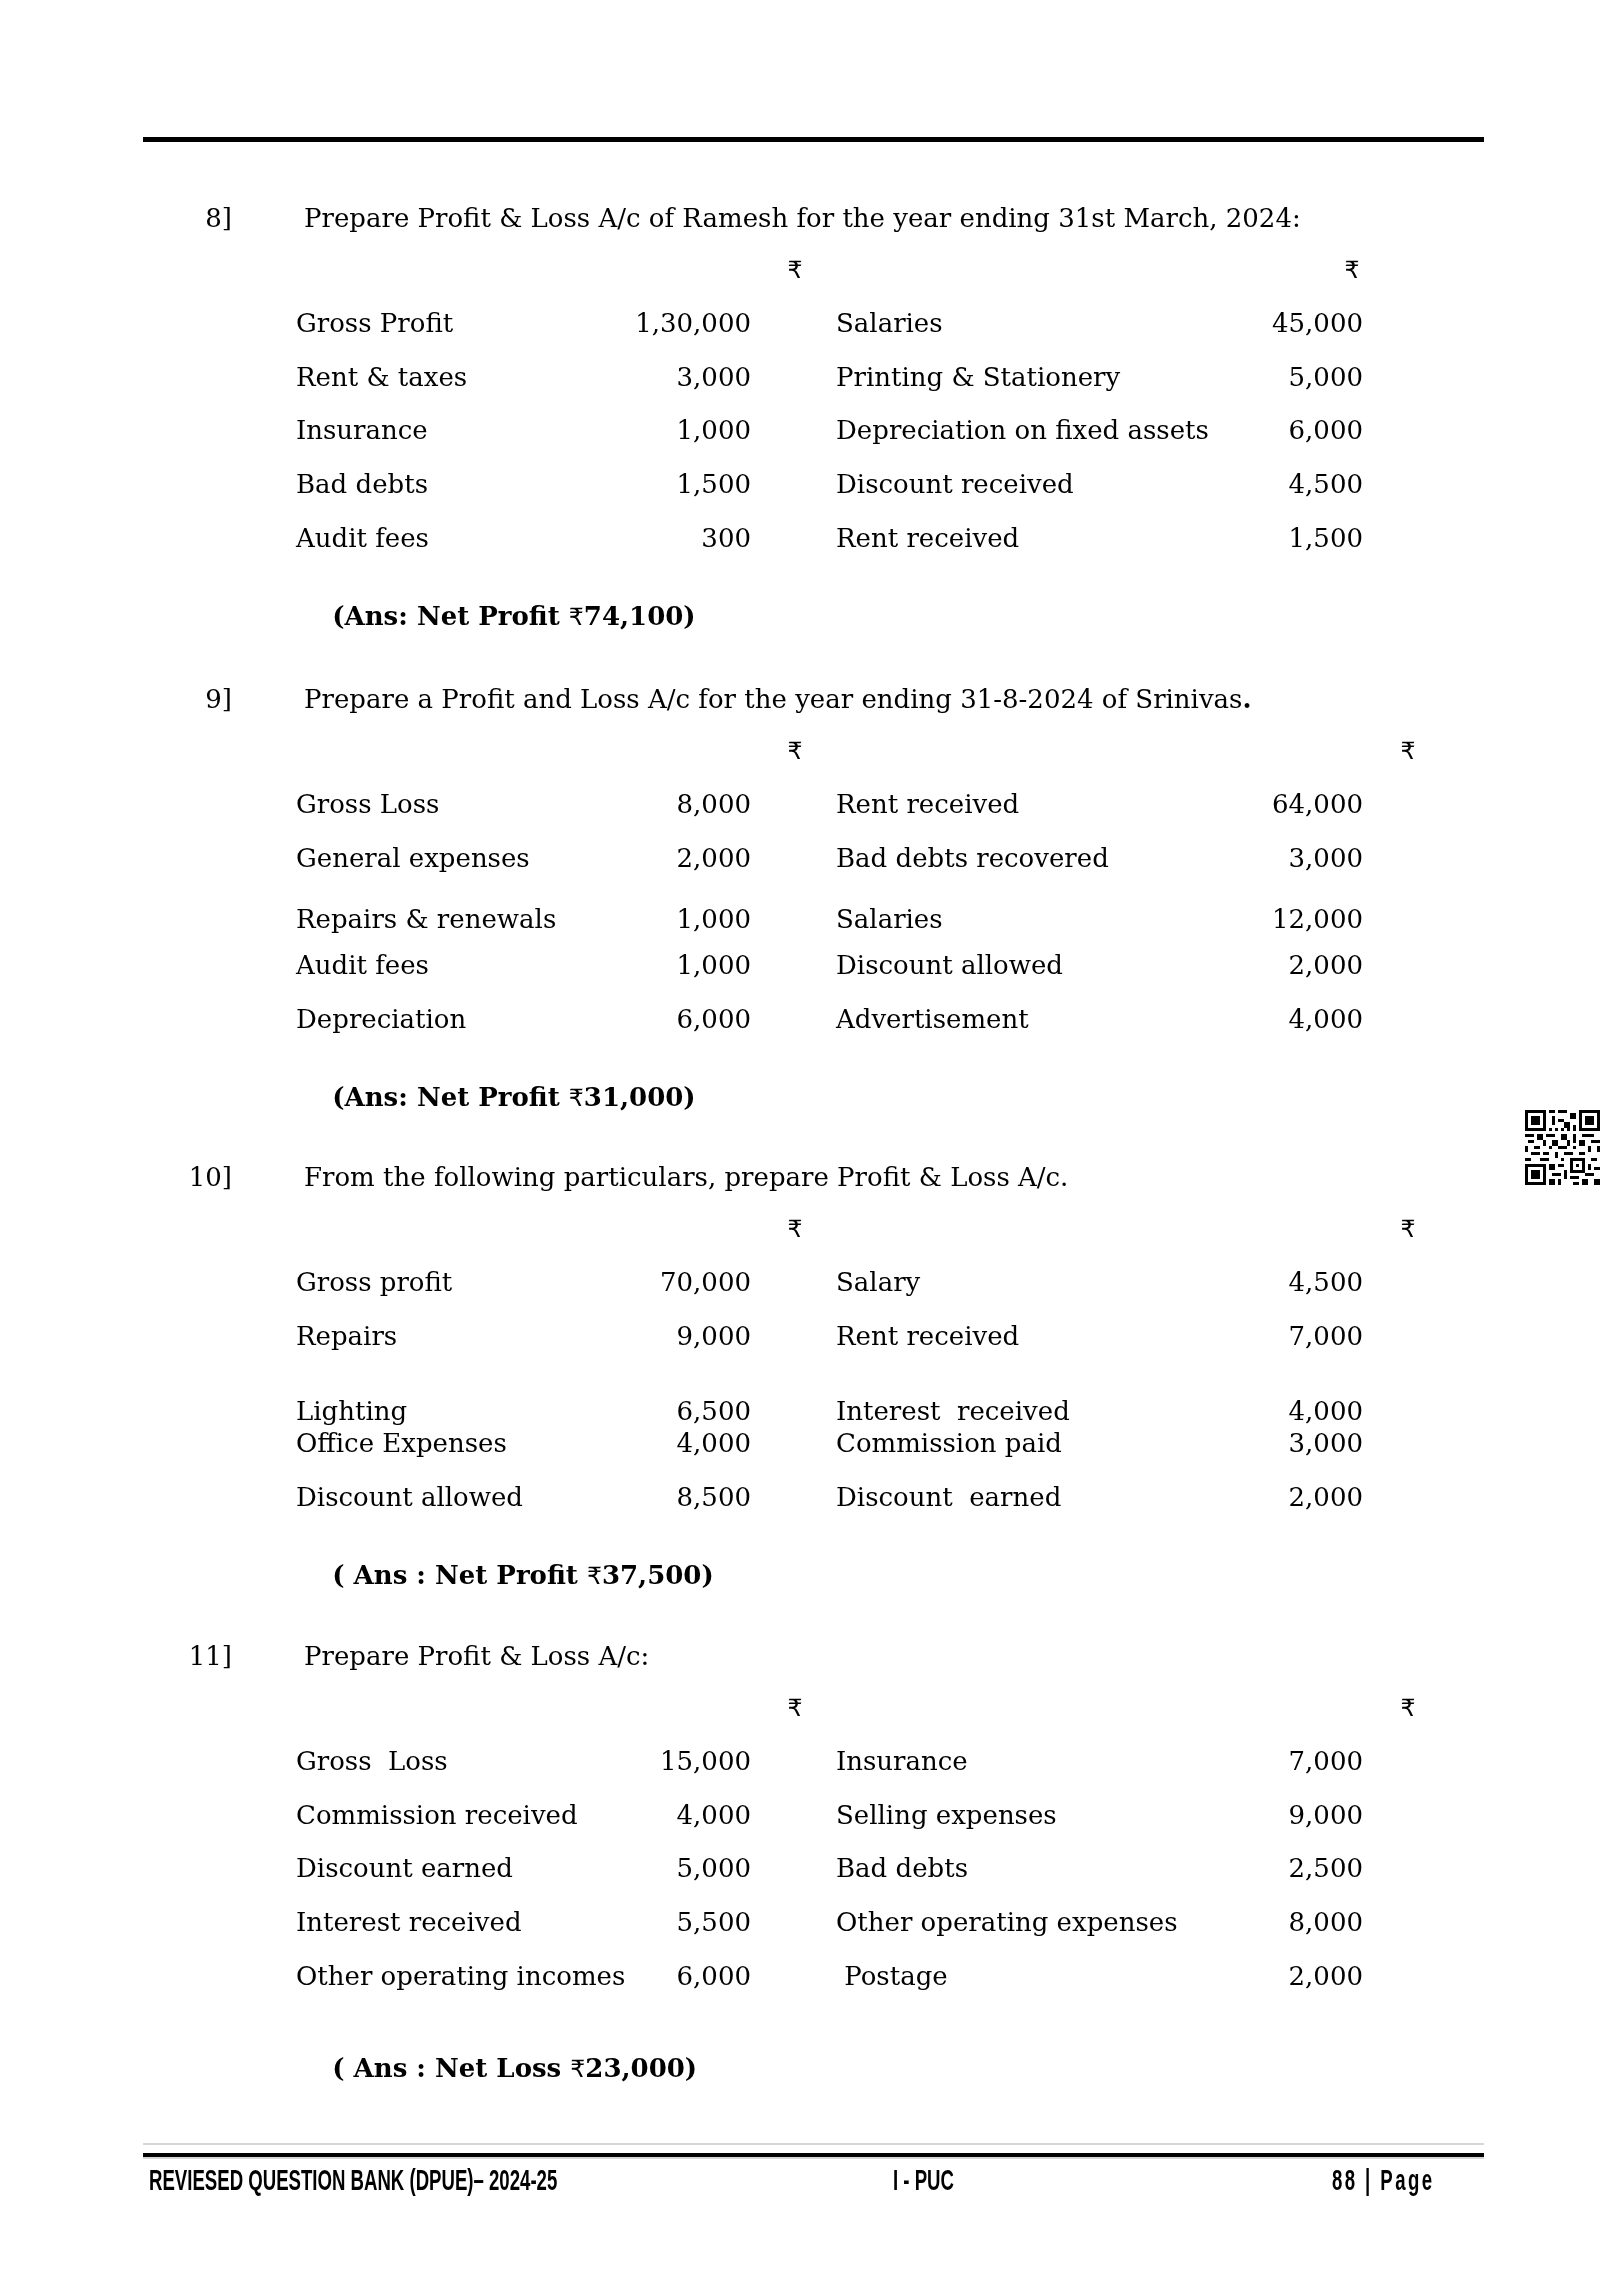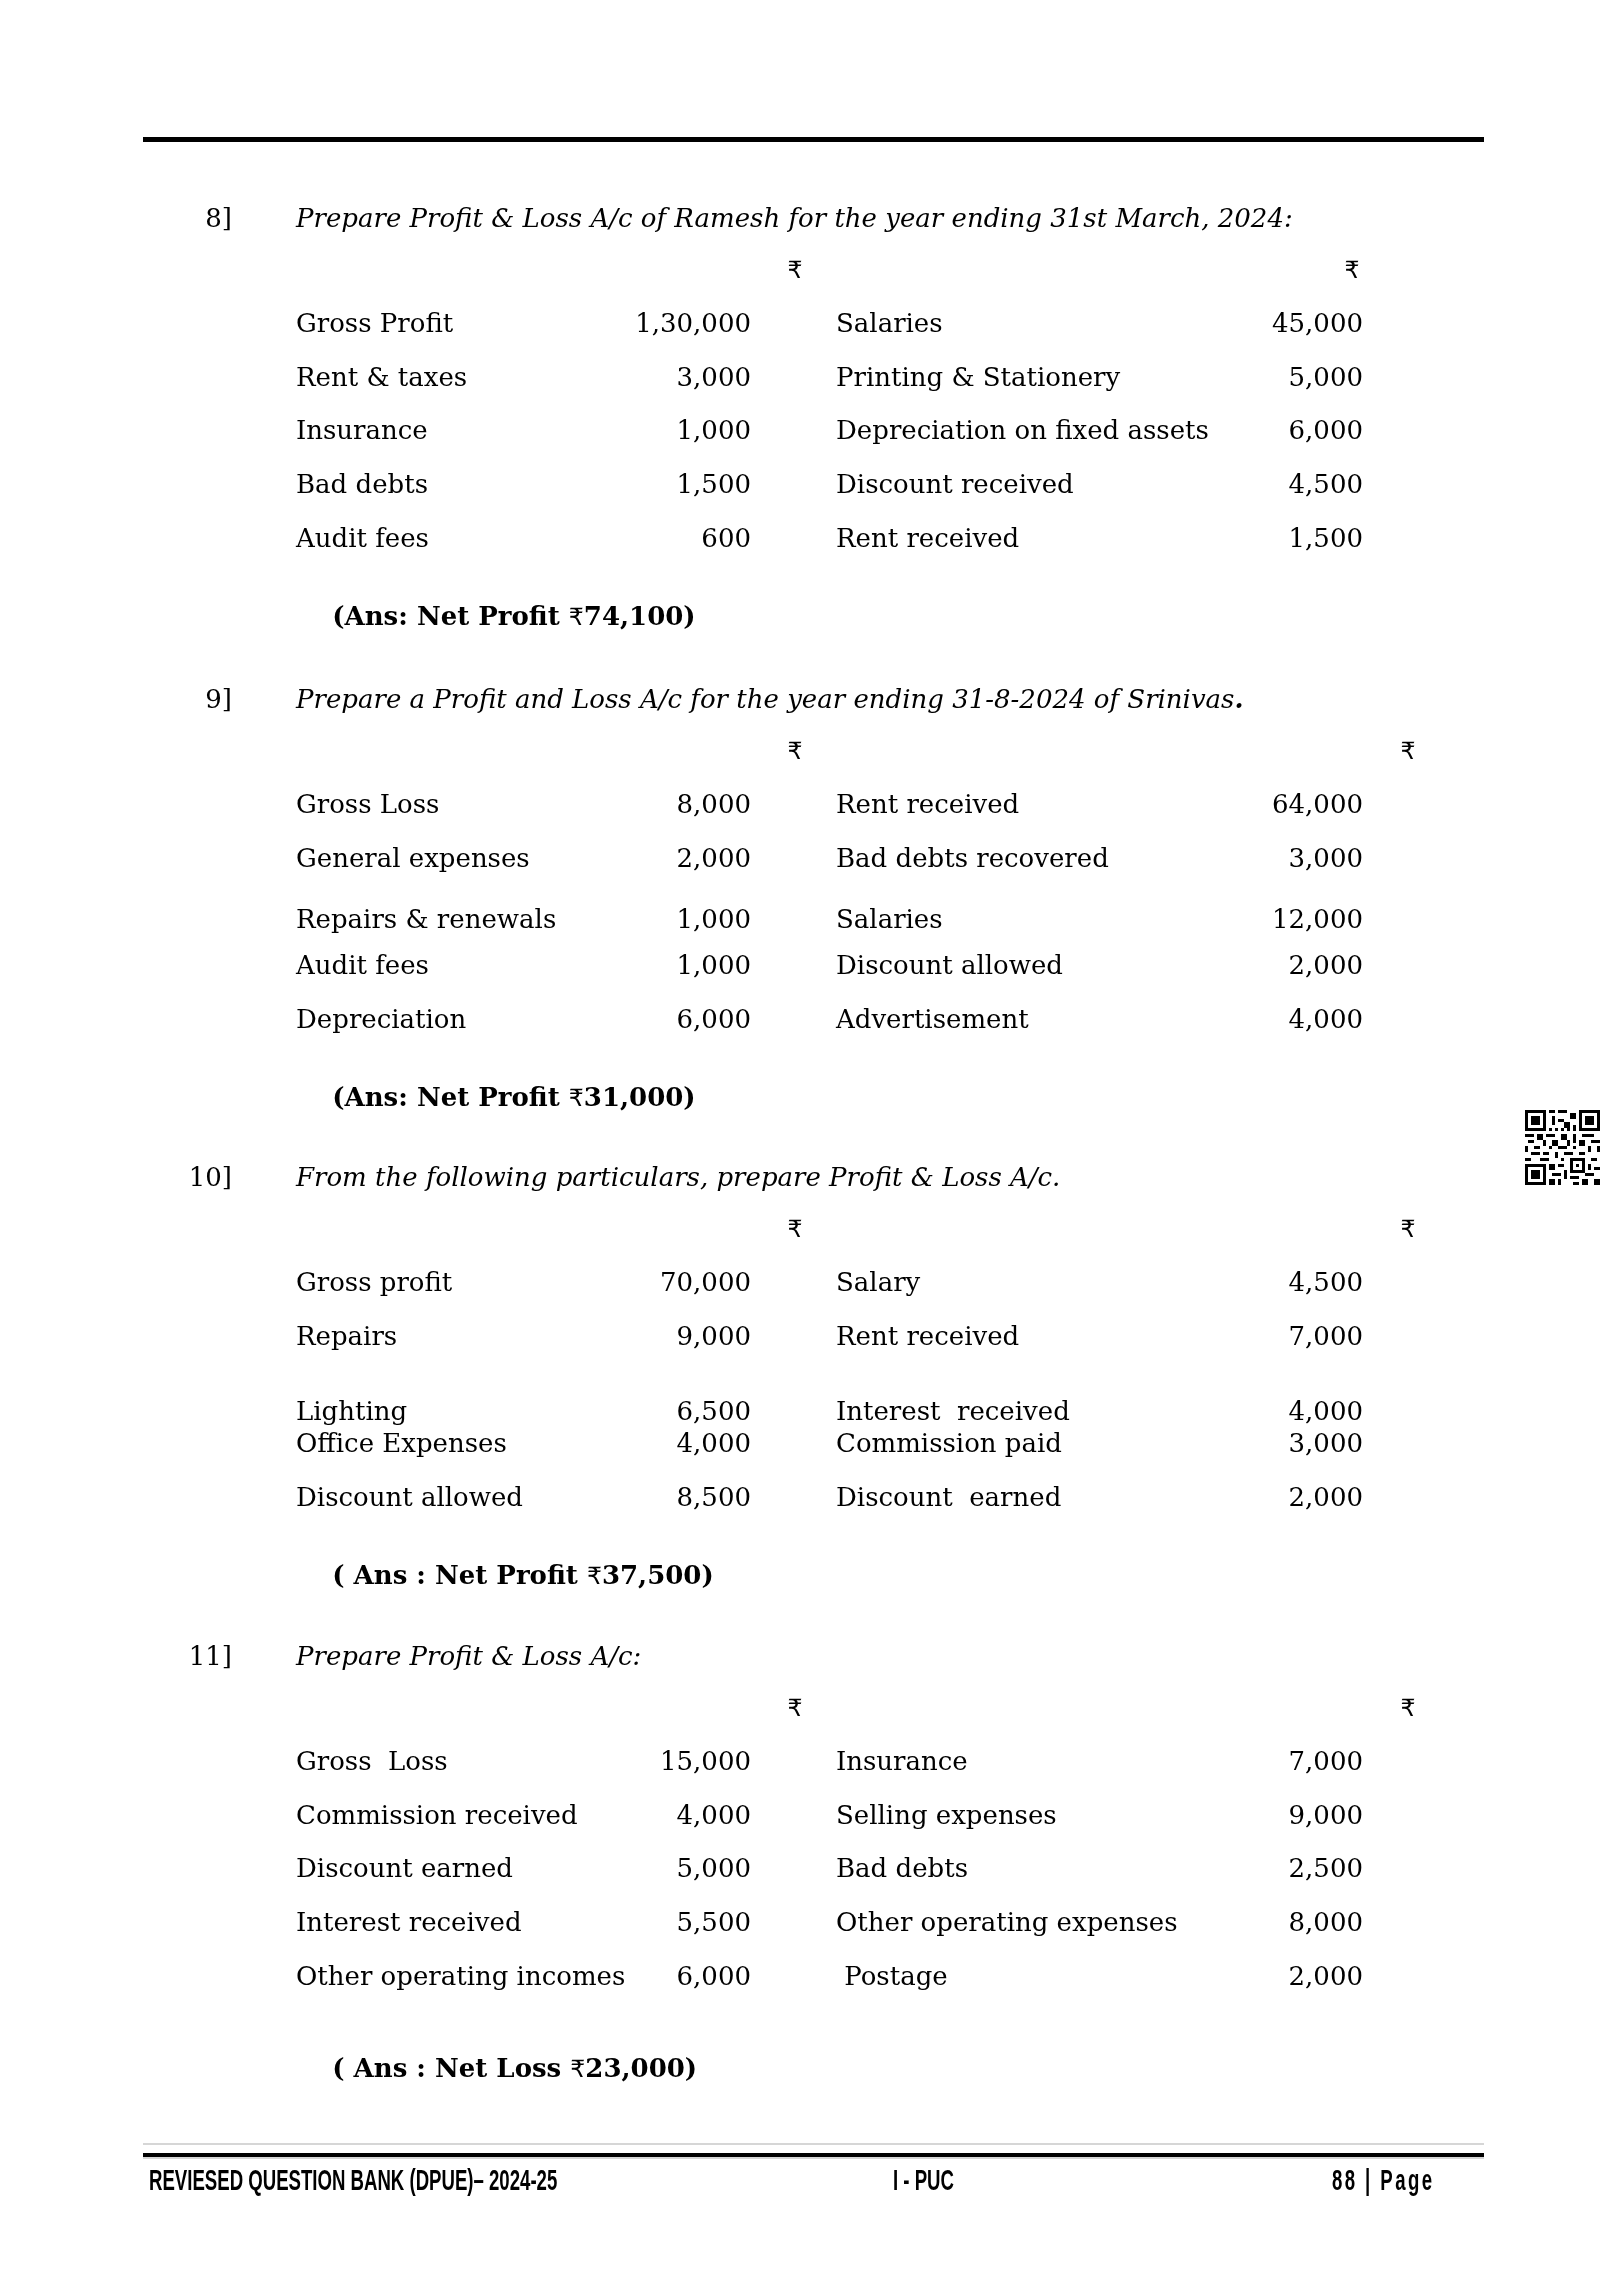--- a/index.html
+++ b/index.html
@@ -1,21 +1,21 @@
 <!DOCTYPE html>
 <html style="font-size:10.5px"><head>
 <meta charset="utf-8">
 <style>
   html, body { margin: 0; padding: 0; background: #ffffff; }
   body { width: 1622px; height: 2295px; position: relative; overflow: hidden; color: #000; }
   .rule-top { position: absolute; left: 143px; width: 1341px; top: 137px; height: 4.6px; background: #000; }
   .section { position: absolute; left: 0; width: 1622px; }
   .serif { font-family: "DejaVu Serif", "Liberation Serif", serif; font-size: 26px; line-height: 1; }
   .qnum { position: absolute; right: calc(1622px - 232px); white-space: pre; }
-  .qtitle { position: absolute; left: 296px; white-space: pre; font-style: italic; }
+  .qtitle { position: absolute; left: 304px; white-space: pre; }
   .qtitle .bolddot { font-weight: bold; }
   .rupee { position: absolute; width: 26px; text-align: center; font-family: "DejaVu Sans", sans-serif; font-size: 23.6px; }
   .row { position: absolute; left: 0; width: 1564px; height: 30px; }
   .row .l1 { position: absolute; left: 296px; white-space: pre; }
   .row .a1 { position: absolute; right: calc(1622px - 809px); white-space: pre; text-align: right; }
   .row .l2 { position: absolute; left: 836px; white-space: pre; }
   .row .a2 { position: absolute; right: calc(1622px - 1421px); white-space: pre; text-align: right; }
   .ans { position: absolute; left: 296px; white-space: pre; font-family: "DejaVu Serif", serif; font-weight: bold; font-size: 26px; line-height: 1; }
   .ans .rs { font-family: "DejaVu Sans", sans-serif; font-weight: normal; font-size: 23.6px; }
   .qr { position: absolute; left: 1525px; top: 1110px; width: 75px; height: 75px; }
@@ -57,21 +57,21 @@
     <span class="a2">6,000</span>
   </div>
   <div class="row serif" style="top:471px">
     <span class="l1">Bad debts</span>
     <span class="a1">1,500</span>
     <span class="l2">Discount received</span>
     <span class="a2">4,500</span>
   </div>
   <div class="row serif" style="top:525px">
     <span class="l1">Audit fees</span>
-    <span class="a1">600</span>
+    <span class="a1">300</span>
     <span class="l2">Rent received</span>
     <span class="a2">1,500</span>
   </div>
   <div class="ans" style="top:577px">
     <span>(Ans: Net Profit </span><span class="rs">₹</span><span>74,100)</span>
   </div>
 </div>
 
 <div class="section" style="top:481px">
   <span class="serif qnum" style="top:205px">9]</span>

